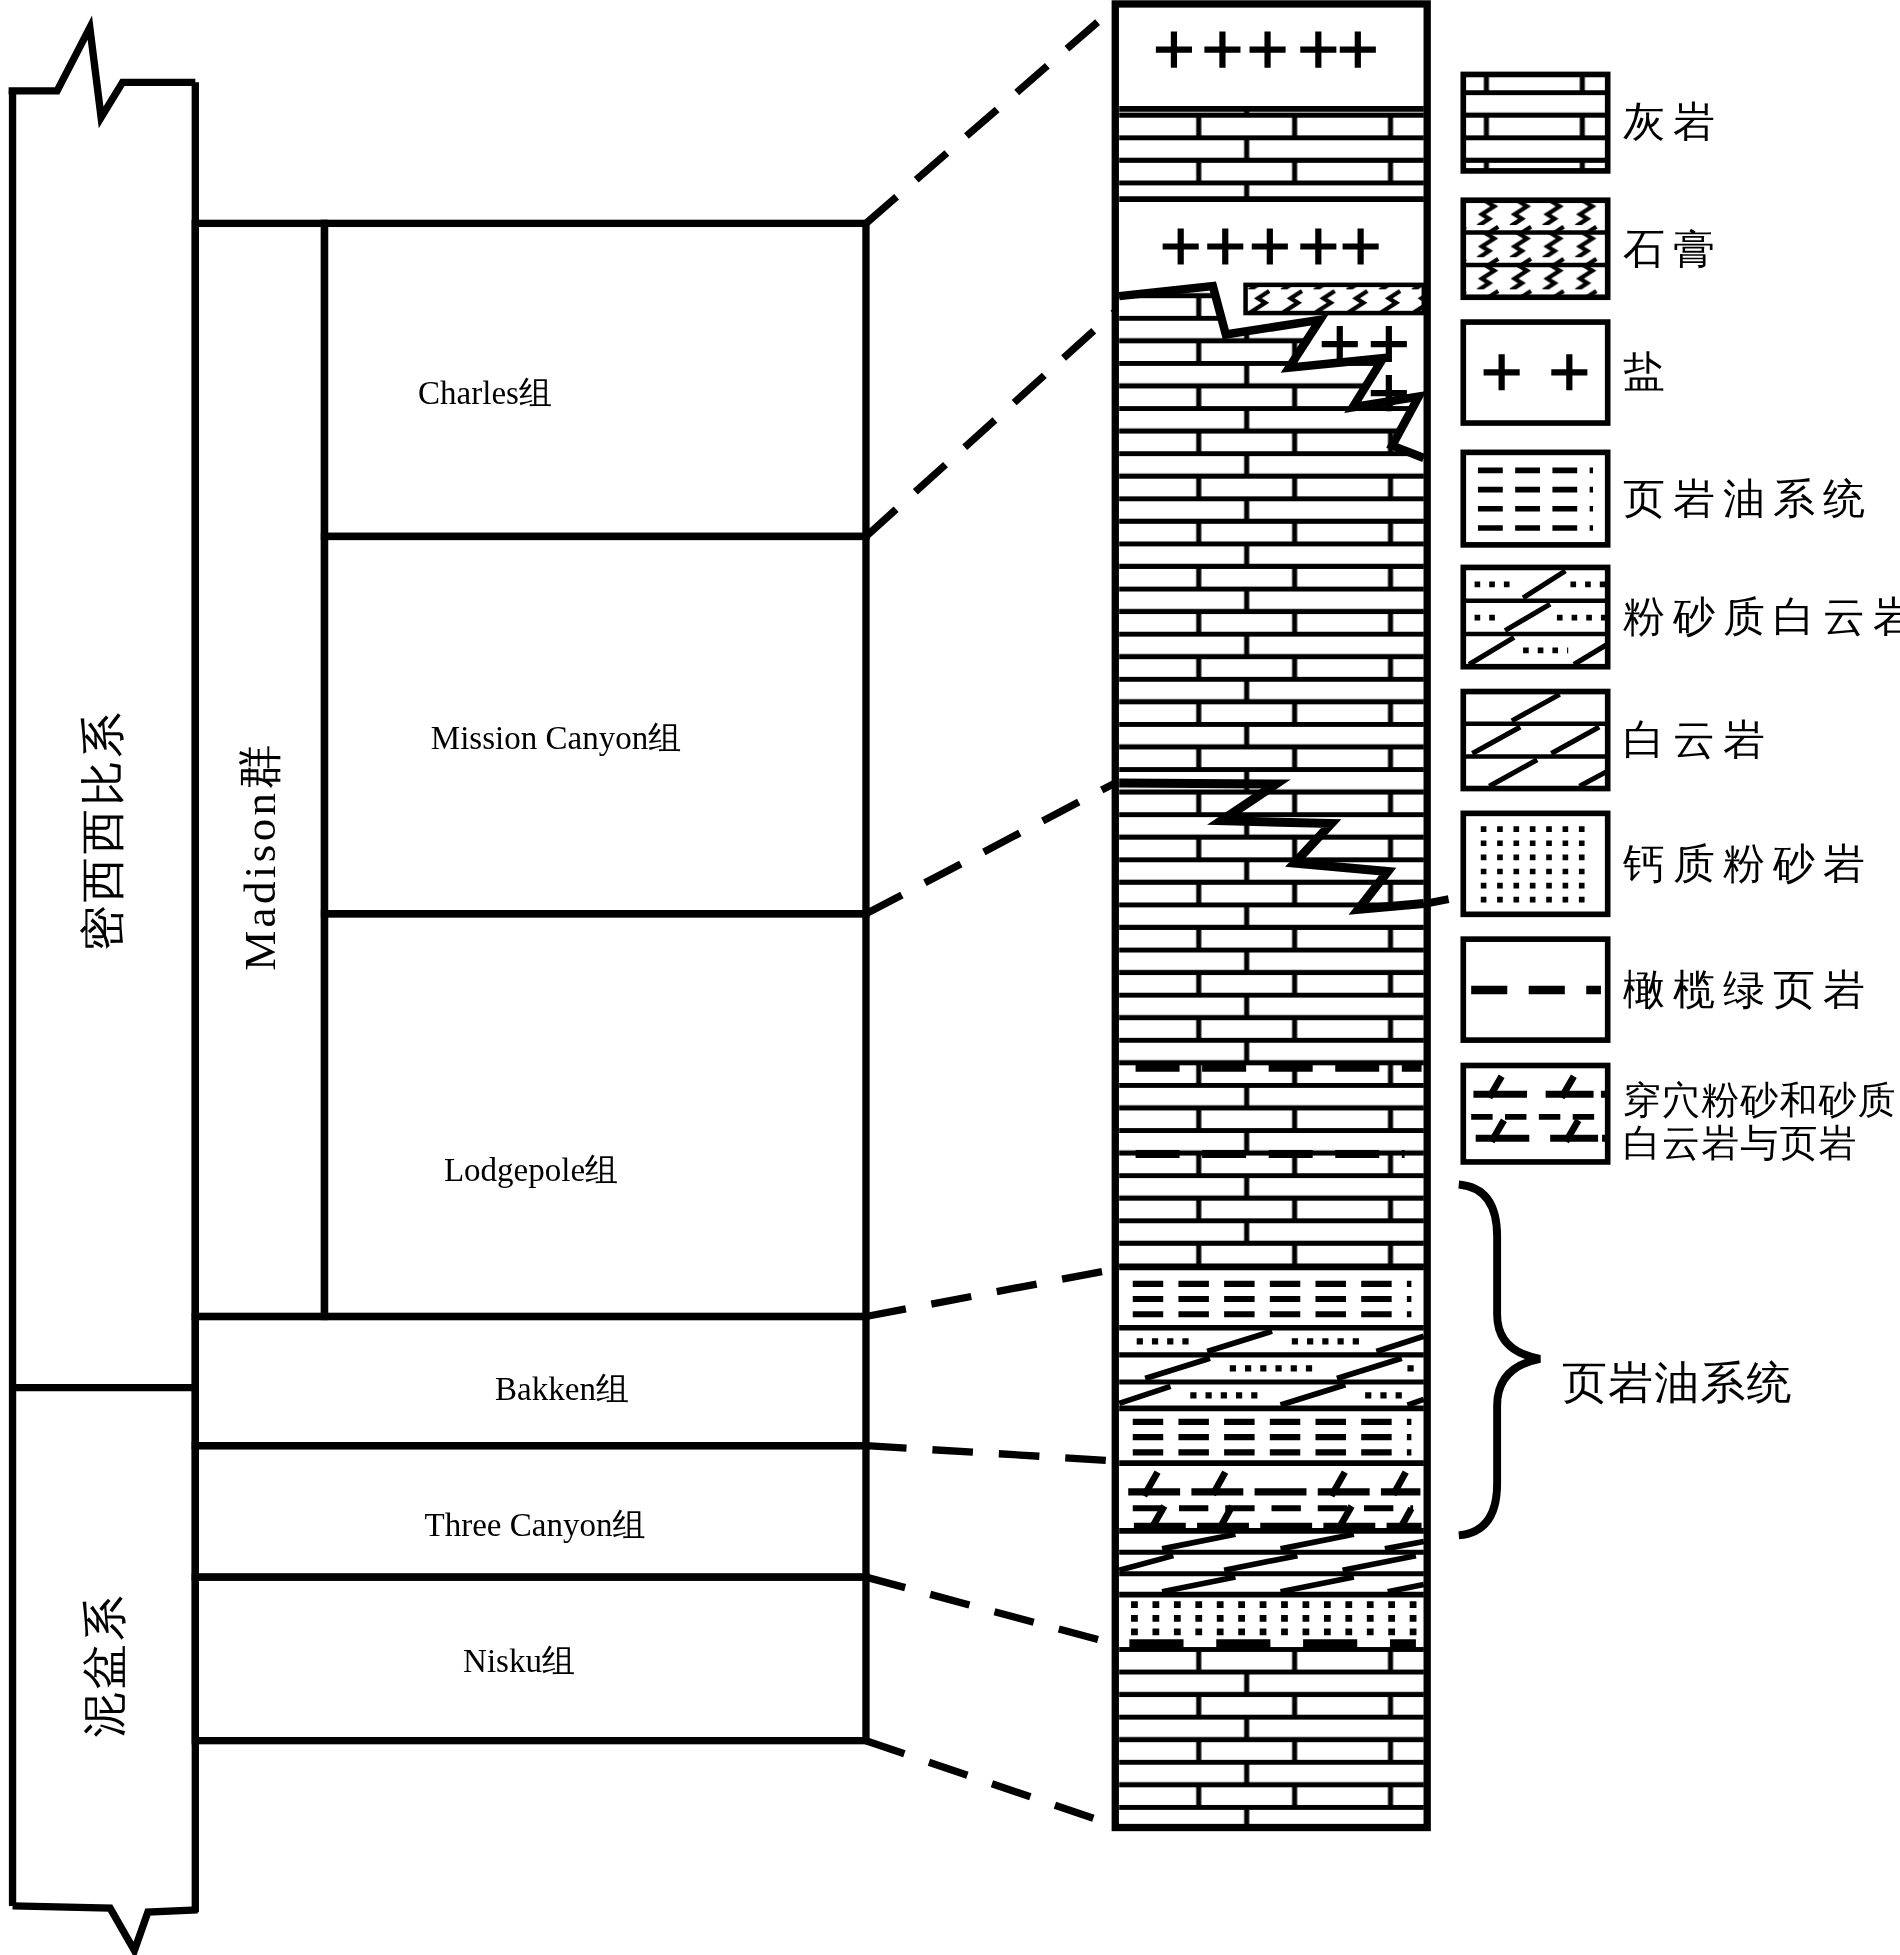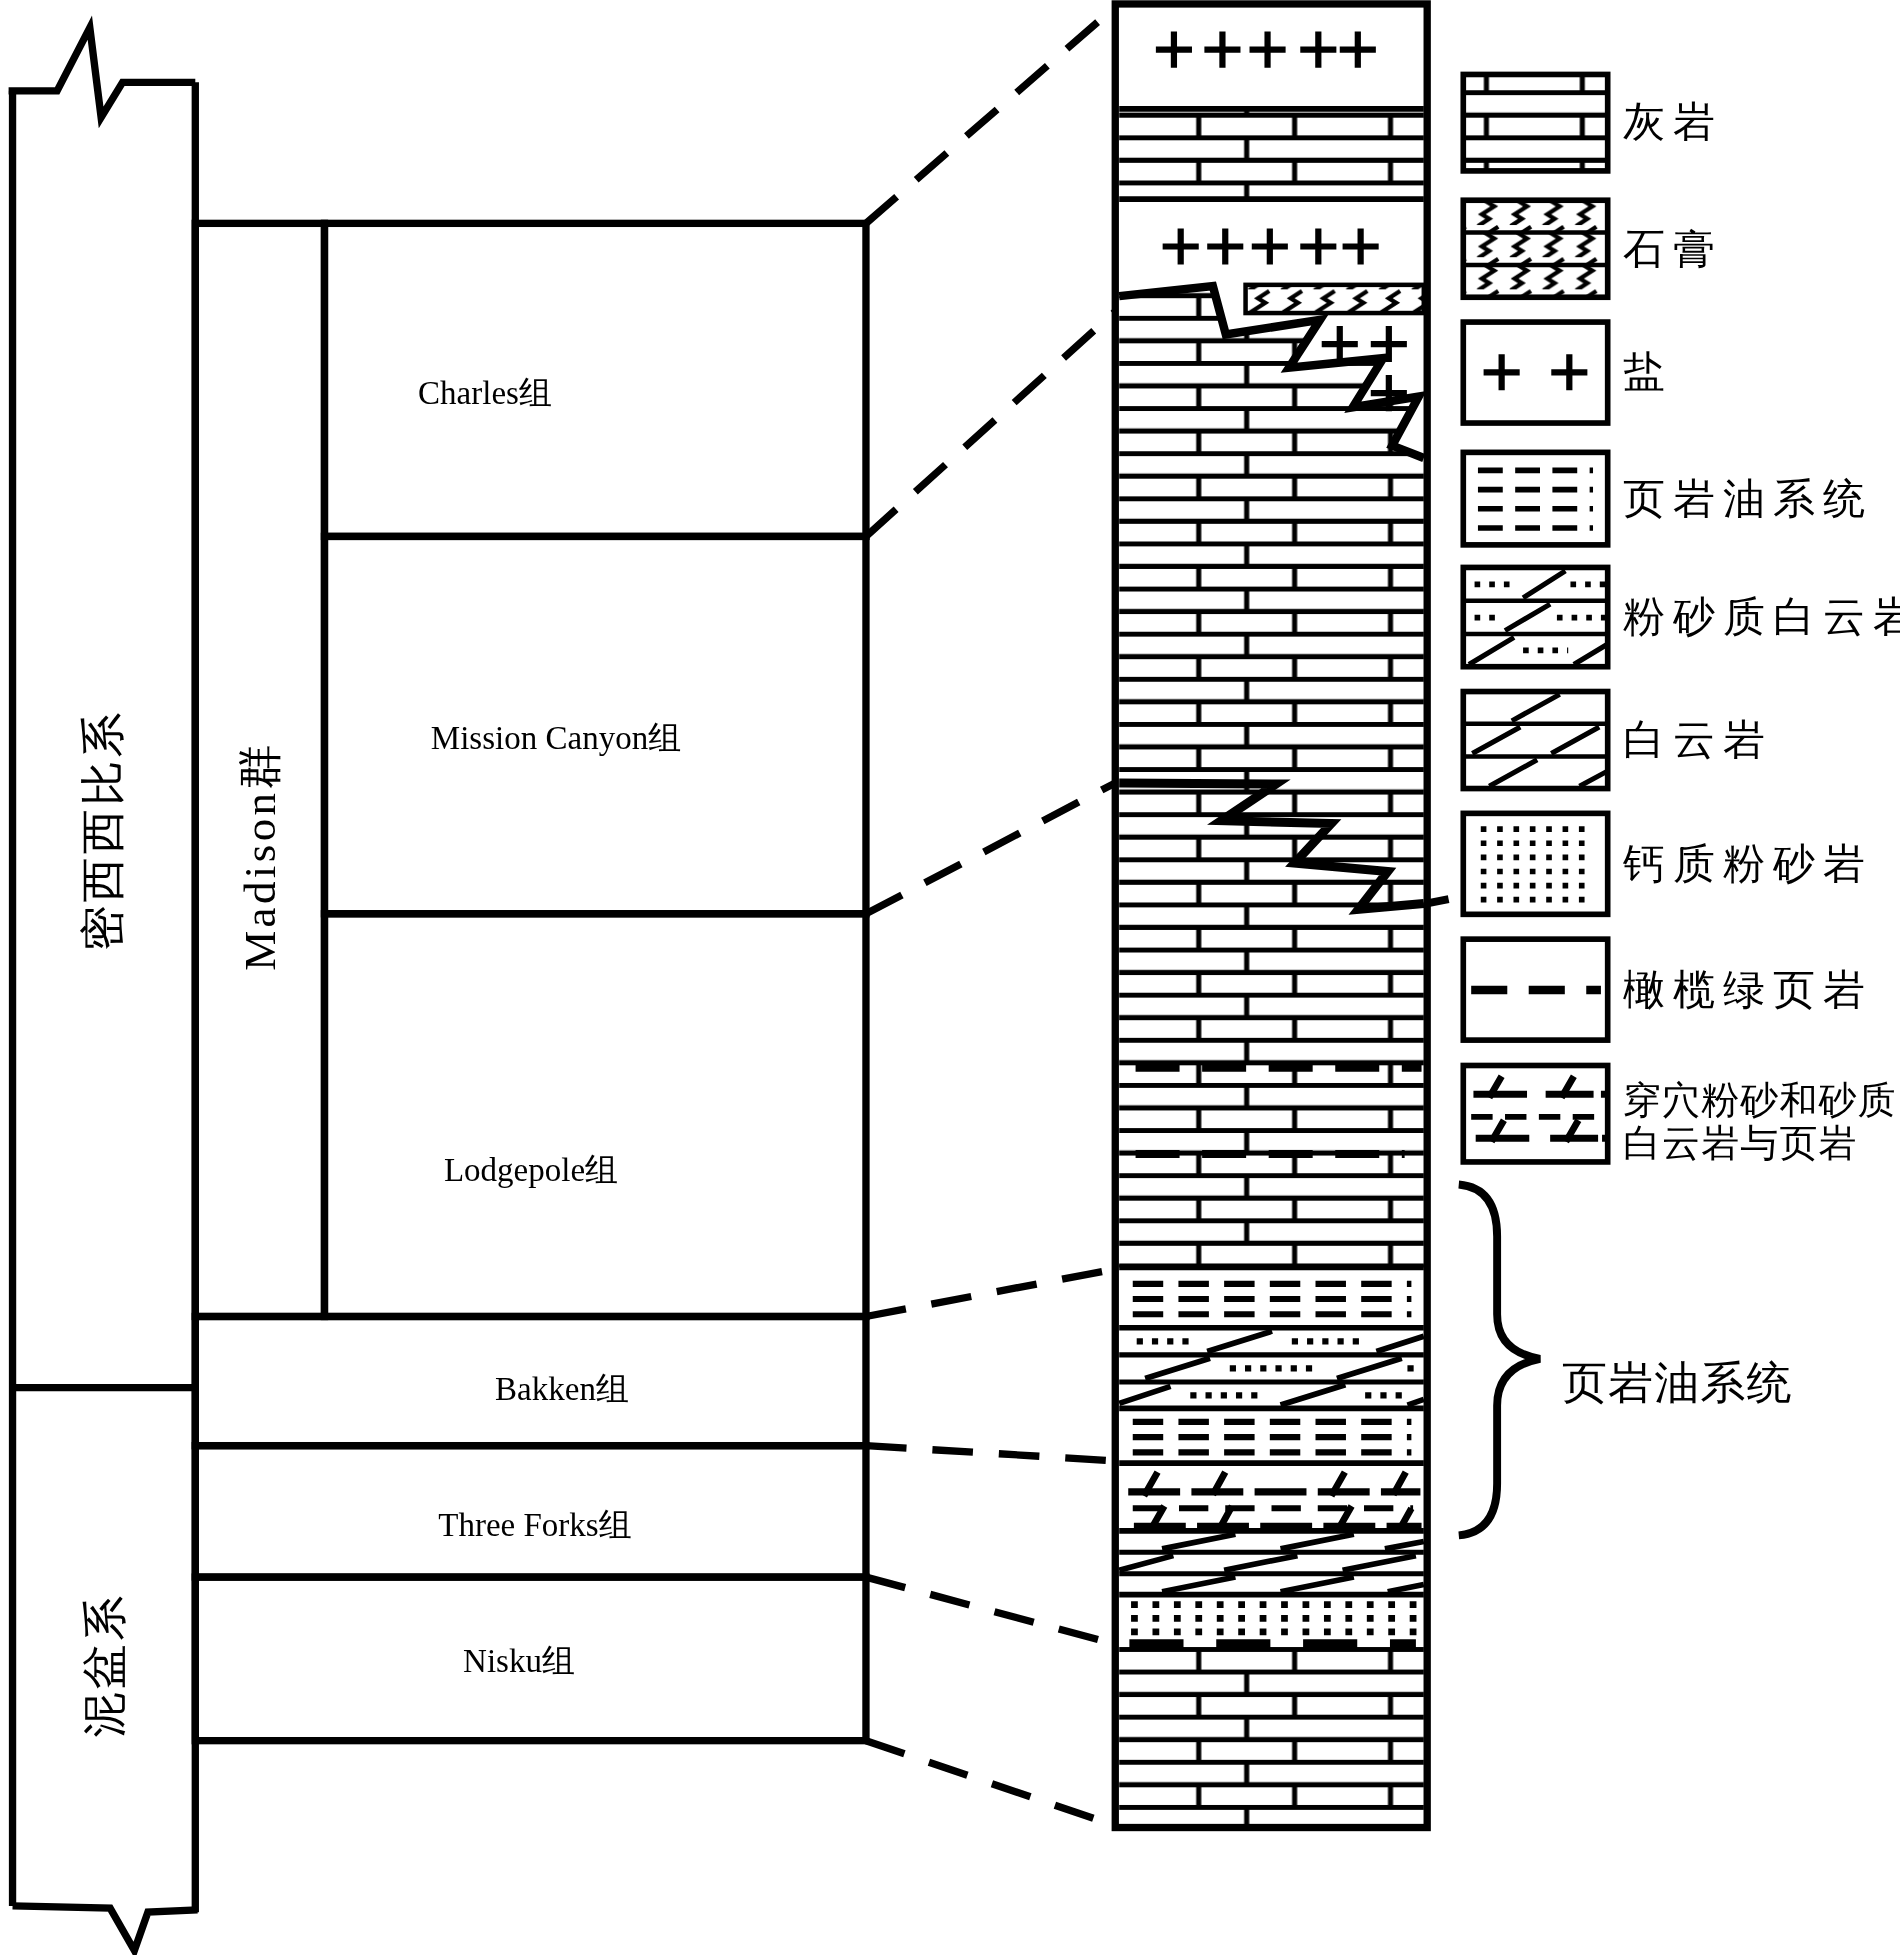--- a/index.html
+++ b/index.html
@@ -221,21 +221,21 @@
 </svg>
 
 <div class="lbl vert sys-label" style="left:103px;top:830px;">密西西比系</div>
 <div class="lbl vert sys-label" style="left:105px;top:1665px;">泥盆系</div>
 <div class="lbl vert sys-label" style="left:260px;top:856px;">Madison群</div>
 
 <div class="lbl center fm-label" style="left:485px;top:393px;">Charles组</div>
 <div class="lbl center fm-label" style="left:556px;top:738px;">Mission Canyon组</div>
 <div class="lbl center fm-label" style="left:531px;top:1142px;margin-top:28px;">Lodgepole组</div>
 <div class="lbl center fm-label" style="left:522px;top:1389px;margin-left:40px;">Bakken组</div>
-<div class="lbl center fm-label" style="left:535px;top:1525px;">Three Forks组</div>
+<div class="lbl center fm-label" style="left:535px;top:1525px;">Three Canyon组</div>
 <div class="lbl center fm-label" style="left:519px;top:1661px;">Nisku组</div>
 
 <div class="lbl left-mid legend-label" style="left:1623px;top:122px;">灰岩</div>
 <div class="lbl left-mid legend-label" style="left:1623px;top:249px;">石膏</div>
 <div class="lbl left-mid legend-label" style="left:1623px;top:372px;">盐</div>
 <div class="lbl left-mid legend-label" style="left:1623px;top:499px;">页岩油系统</div>
 <div class="lbl left-mid legend-label" style="left:1623px;top:617px;">粉砂质白云岩</div>
 <div class="lbl left-mid legend-label" style="left:1623px;top:740px;">白云岩</div>
 <div class="lbl left-mid legend-label" style="left:1623px;top:864px;">钙质粉砂岩</div>
 <div class="lbl left-mid legend-label" style="left:1623px;top:990px;">橄榄绿页岩</div>

